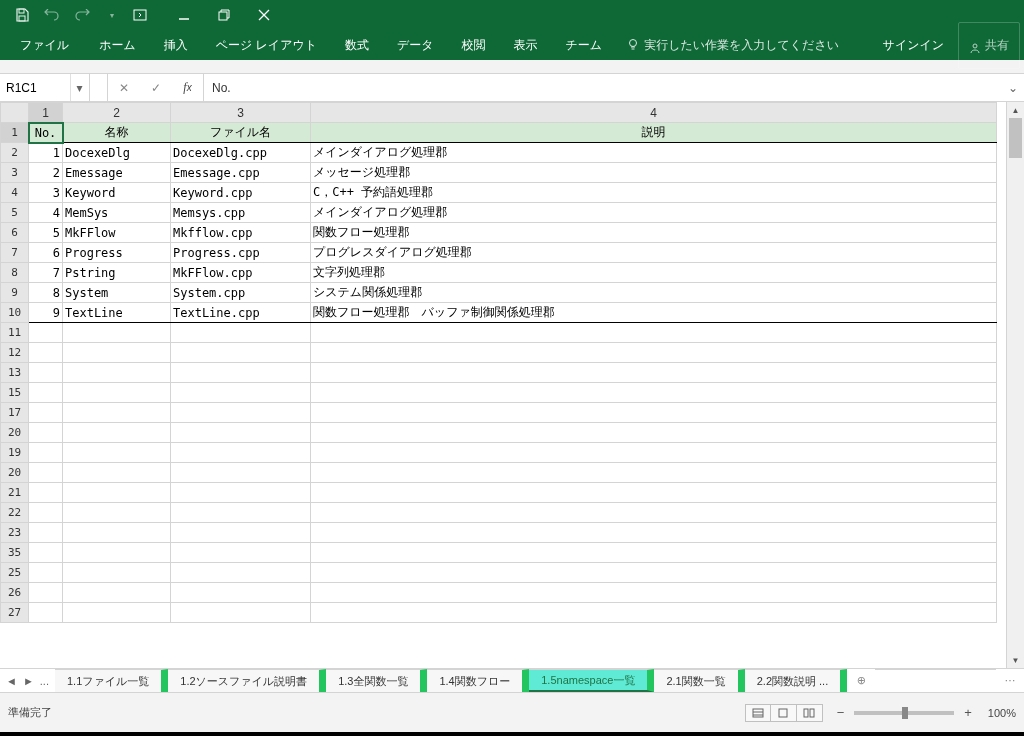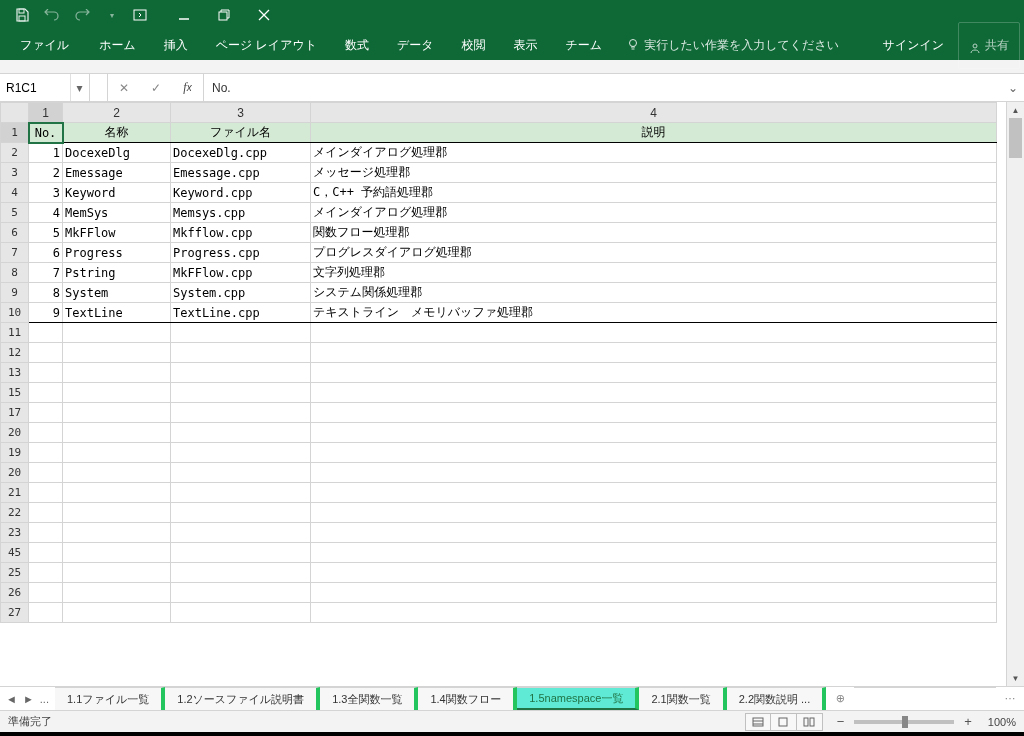--- a/index.html
+++ b/index.html
@@ -61,28 +61,28 @@
 .vscroll { width: 18px; background: #f0f0f0; border-left: 1px solid #d4d4d4; position: relative; }
 .vscroll .thumb { position: absolute; top: 16px; left: 2px; right: 2px; height: 40px; background: #c1c1c1; }
 .vscroll .arr { position: absolute; left: 0; right: 0; height: 16px; display: flex; align-items: center; justify-content: center; font-size: 8px; color: #555; }
 .vscroll .arr.up { top: 0; }
 .vscroll .arr.down { bottom: 0; }
 
 
 .sheet-tabs { height: 24px; background: #fff; border-top: 1px solid #d4d4d4; display: flex; align-items: stretch; font-size: 11px; }
 .sheet-nav { display: flex; align-items: center; padding: 0 6px; gap: 6px; color: #666; }
 .sheet-nav span { cursor: pointer; }
-.stab { padding: 3px 12px; border-right: 4px solid #22c55e; display: flex; align-items: center; cursor: pointer; color: #333; background: #f7f7f7; border-top: 1px solid #d4d4d4; }
+.stab { padding: 3px 12px; border-right: 7px solid #22c55e; display: flex; align-items: center; cursor: pointer; color: #333; background: #f7f7f7; border-top: 1px solid #d4d4d4; }
 .stab.active { background: #5eead4; border-bottom: 2px solid #217346; color: #217346; border-top: 1px solid #d4d4d4; }
 .stab-add { width: 28px; display: flex; align-items: center; justify-content: center; color: #888; }
 .stab-more { width: 28px; display: flex; align-items: center; justify-content: center; color: #888; }
 .sheet-tabs .hsfill { flex: 1; border-top: 1px solid #d4d4d4; }
 
 
-.statusbar { height: 22px; background: #f3f3f3; border-top: 1px solid #d4d4d4; display: flex; align-items: center; font-size: 11px; color: #444; padding: 0 8px; }
+.statusbar { height: 40px; background: #f3f3f3; border-top: 1px solid #d4d4d4; display: flex; align-items: center; font-size: 11px; color: #444; padding: 0 8px; }
 .statusbar .sb-spacer { flex: 1; }
 .view-btns { display: flex; gap: 0; margin-right: 10px; }
 .view-btn { width: 26px; height: 18px; border: 1px solid #c0c0c0; display: flex; align-items: center; justify-content: center; font-size: 10px; background: #f8f8f8; cursor: pointer; }
 .view-btn + .view-btn { border-left: none; }
 .zoom { display: flex; align-items: center; gap: 6px; }
 .zoom .track { width: 100px; height: 4px; background: #c0c0c0; position: relative; }
 .zoom .track .thumb { position: absolute; top: -4px; left: 48px; width: 6px; height: 12px; background: #888; }
 .zoom .zbtn { cursor: pointer; color: #555; padding: 0 4px; font-size: 13px;}
 
 .bottom-black { height: 4px; background: #000; }
@@ -258,21 +258,21 @@
             <td class="num">8</td>
             <td>System</td>
             <td>System.cpp</td>
             <td>システム関係処理郡</td>
           </tr>
           <tr class="data-underline">
             <td class="rowhdr">10</td>
             <td class="num">9</td>
             <td>TextLine</td>
             <td>TextLine.cpp</td>
-            <td>テキストライン　メモリバッファ処理郡</td>
+            <td>関数フロー処理郡　バッファ制御関係処理郡</td>
           </tr>
           <tr>
             <td class="rowhdr">11</td>
             <td></td>
             <td></td>
             <td></td>
             <td></td>
           </tr>
           <tr>
             <td class="rowhdr">12</td>
@@ -338,21 +338,21 @@
             <td></td>
           </tr>
           <tr>
             <td class="rowhdr">23</td>
             <td></td>
             <td></td>
             <td></td>
             <td></td>
           </tr>
           <tr>
-            <td class="rowhdr">45</td>
+            <td class="rowhdr">35</td>
             <td></td>
             <td></td>
             <td></td>
             <td></td>
           </tr>
           <tr>
             <td class="rowhdr">25</td>
             <td></td>
             <td></td>
             <td></td>

